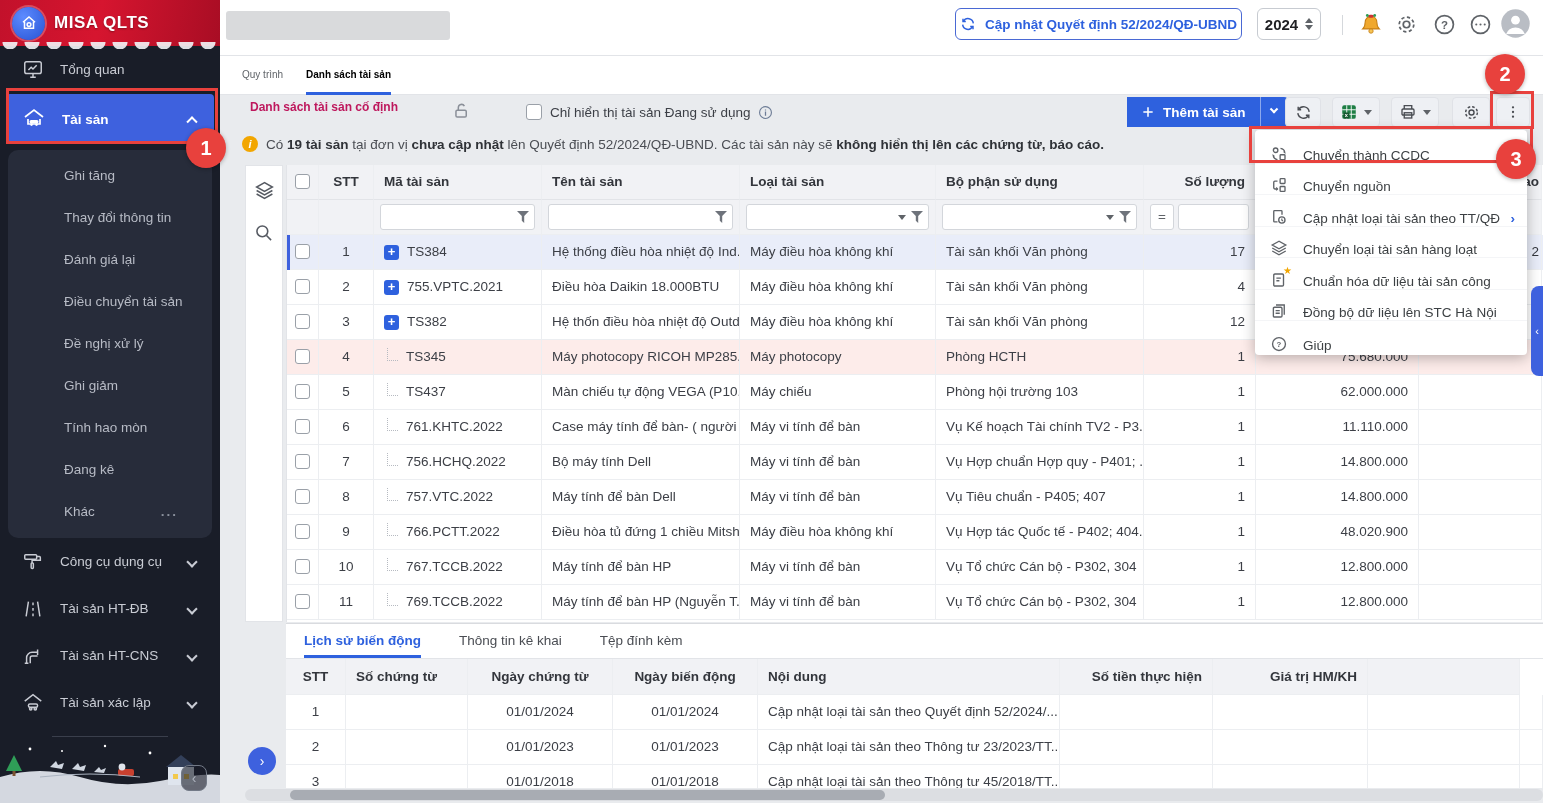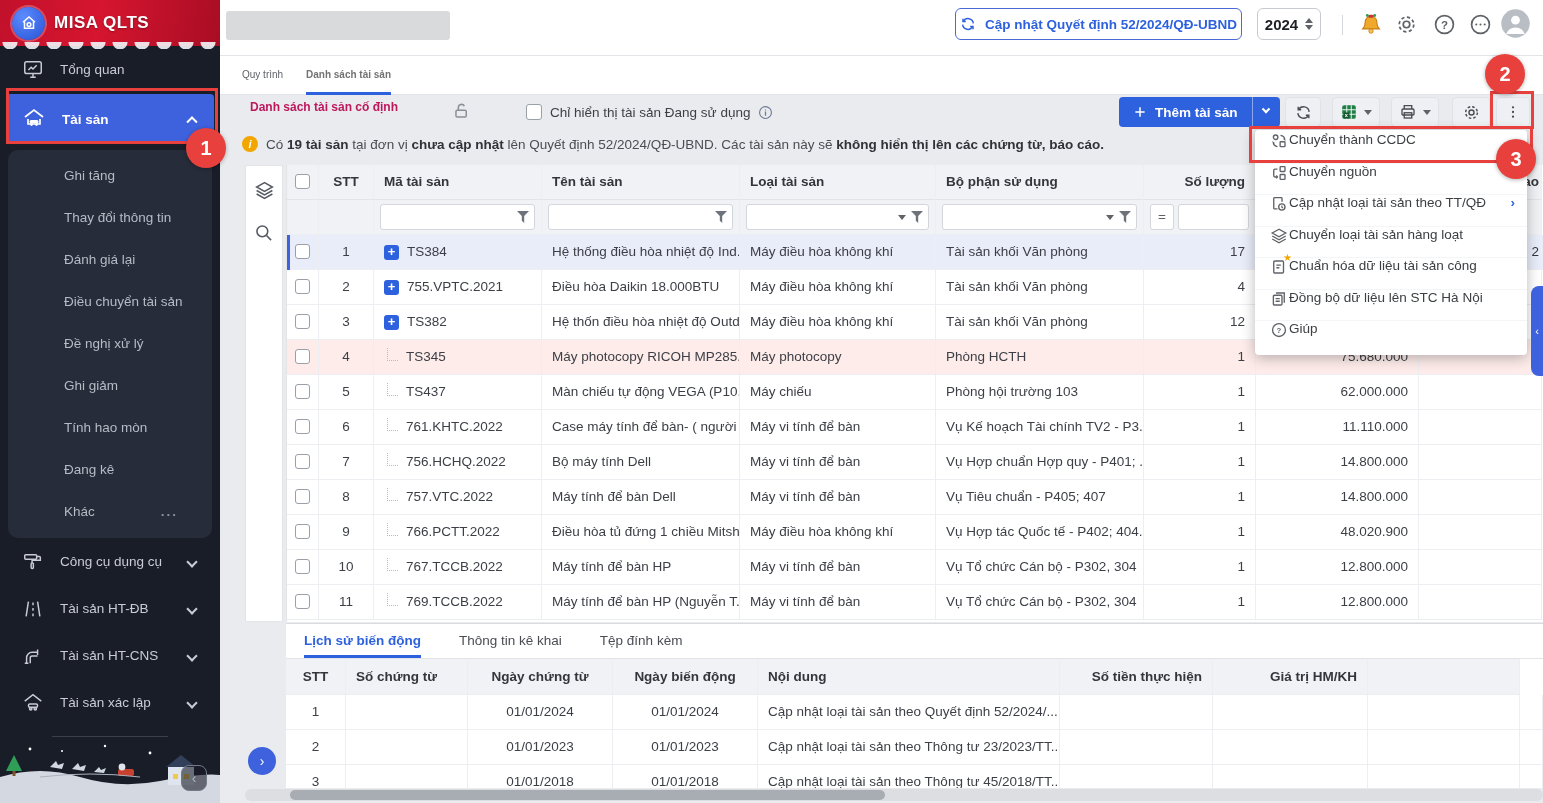--- a/index.html
+++ b/index.html
@@ -36,35 +36,35 @@
   .update-btn { position:absolute; left:735px; top:8px; width:287px; height:32px; border:1.5px solid #4a69d4; border-radius:6px; background:#fff; color:#2e61de; font-weight:bold; display:flex; align-items:center; justify-content:center; gap:9px; cursor:pointer; }
   .year-box { position:absolute; left:1037px; top:8px; width:64px; height:32px; border:1px solid #c7cbd1; border-radius:6px; background:#fff; display:flex; align-items:center; justify-content:center; gap:7px; font-weight:bold; font-size:15px; color:#1f2023; cursor:pointer; }
   .spinner { display:flex; flex-direction:column; gap:2px; }
   .caret-up { width:0;height:0;border-left:4px solid transparent;border-right:4px solid transparent;border-bottom:5px solid #5f6368; }
   .caret-dn { width:0;height:0;border-left:4px solid transparent;border-right:4px solid transparent;border-top:5px solid #5f6368; }
   .top-div { position:absolute; left:1122px; top:15px; width:1px; height:20px; background:#d5d8dc; }
   .icon-btn { position:absolute; cursor:pointer; }
 
   .tabsrow { position:absolute; left:0; top:56px; width:100%; height:39px; background:#fff; border-bottom:1px solid #e2e4e8; }
   .htab { position:absolute; top:0; height:39px; line-height:37px; font-size:10px; color:#5f6368; cursor:pointer; }
-  .htab.active { color:#737373; font-weight:bold; border-bottom:3px solid #2e61de; }
+  .htab.active { color:#000000; font-weight:bold; border-bottom:3px solid #2e61de; }
 
   .title-row { position:absolute; left:0; top:95px; width:100%; height:36px; }
   .page-title { position:absolute; left:30px; top:5px; font-size:12px; font-weight:bold; color:#be185d; }
   .lock { position:absolute; left:232px; top:7px; }
   .cb-box { width:16px; height:16px; border:1.5px solid #9aa0a8; border-radius:3px; background:#fff; display:inline-block; }
   .only-use { position:absolute; left:306px; top:9px; display:flex; align-items:center; gap:8px; color:#3c3f46; }
 
   .warn-row { position:absolute; left:22px; top:136px; display:flex; align-items:center; gap:8px; color:#4a4d53; }
   .warn-ico { width:16px; height:16px; border-radius:50%; background:#f2a600; color:#fff; font-weight:bold; font-size:11px; text-align:center; line-height:16px; font-style:italic; }
   .warn-row b { color:#2f3237; }
 
   
   .btn-add { position:absolute; left:899px; top:97px; height:30px; display:flex; border-radius:4px; overflow:hidden; cursor:pointer; }
-  .btn-add .mainpart { background:#2e61de; color:#fff; display:flex; align-items:center; gap:8px; padding:0 14px; font-weight:bold; }
+  .btn-add .mainpart { background:#2e61de; color:#fff; display:flex; align-items:center; gap:8px; padding:0 14px; font-weight:bold;margin-left:8px; }
   .btn-add .caretpart { background:#2e61de; width:28px; display:flex; align-items:center; justify-content:center; border-left:1px solid rgba(255,255,255,.45); }
   .btn-add .caretpart .chev { color:#fff; width:6px; height:6px; transform:rotate(45deg) translate(-2px,-2px); }
   .tool-btn { position:absolute; top:97px; height:30px; background:#eef0f4; border:1px solid #e0e2e7; border-radius:4px; display:flex; align-items:center; justify-content:center; gap:6px; cursor:pointer; color:#4a4d53; }
 
   
   .tstrip { position:absolute; left:25px; top:165px; width:38px; height:457px; background:#fff; border:1px solid #e2e4e8; display:flex; flex-direction:column; align-items:center; padding-top:14px; gap:22px; }
 
   
   .gridwrap { position:absolute; left:66px; top:165px; width:1257px; height:457px; background:#fff; border-left:1px solid #e2e4e8; overflow:hidden; }
   .agrid { display:grid; grid-template-columns:32px 55px 168px 198px 196px 208px 112px 163px 123px; }
@@ -96,21 +96,21 @@
   .dtab.active { color:#2e61de; font-weight:bold; border-bottom:3px solid #2e61de; }
   .dgrid { display:grid; grid-template-columns:60px 122px 145px 145px 302px 153px 155px 152px 23px; }
   .dgrid > div { border-right:1px solid #eceef1; border-bottom:1px solid #eceef1; height:35px; line-height:34px; padding:0 10px; white-space:nowrap; overflow:hidden; }
   .dhead > div { background:#f1f2f5; font-weight:bold; color:#33363c; height:36px; line-height:35px; }
 
   .hscroll { position:absolute; left:25px; top:789px; width:1298px; height:12px; background:#dcdee2; border-radius:6px; }
   .hthumb { position:absolute; left:45px; top:1px; width:595px; height:10px; background:#a8acb3; border-radius:5px; cursor:pointer; }
 
   
   .ctxmenu { position:absolute; left:1035px; top:130px; width:272px; background:#fff; border-radius:4px; box-shadow:0 3px 14px rgba(0,0,0,.28); z-index:40; padding:2px 0; }
-  .mitem { height:31.5px; display:flex; align-items:flex-start; padding:0 14px; color:#3c4043; cursor:pointer; border-bottom:1px solid #f4f5f7; position:relative; }
+  .mitem { height:31.5px; display:flex; align-items:flex-end; gap:14px; padding:0 14px; color:#3c4043; cursor:pointer; border-bottom:1px solid #f4f5f7; position:relative; }
   .mitem:last-child { border-bottom:none; }
   .mitem .mi { width:20px; flex:none; display:flex; justify-content:center; position:relative; }
   .mitem .subarrow { position:absolute; right:12px; color:#2e61de; font-weight:bold; }
   .star { position:absolute; right:-3px; top:-6px; color:#f2a600; font-size:10px; }
 
   
   .ann-rect { position:absolute; border:3px solid #e8413d; z-index:50; pointer-events:none; }
   .ann-circ { position:absolute; width:40px; height:40px; border-radius:50%; background:#e8413d; color:#fff; font-weight:bold; font-size:20px; display:flex; align-items:center; justify-content:center; z-index:55; box-shadow:0 1px 4px rgba(0,0,0,.3); }
   .side-handle { position:absolute; left:1531px; top:286px; width:12px; height:90px; background:#3e61de; border-radius:8px 0 0 8px; color:#fff; display:flex; align-items:center; justify-content:center; font-size:11px; z-index:45; cursor:pointer; }
   .expand-circle { position:absolute; left:248px; top:747px; width:28px; height:28px; border-radius:50%; background:#3e61de; color:#fff; display:flex; align-items:center; justify-content:center; font-size:14px; z-index:45; cursor:pointer; }

